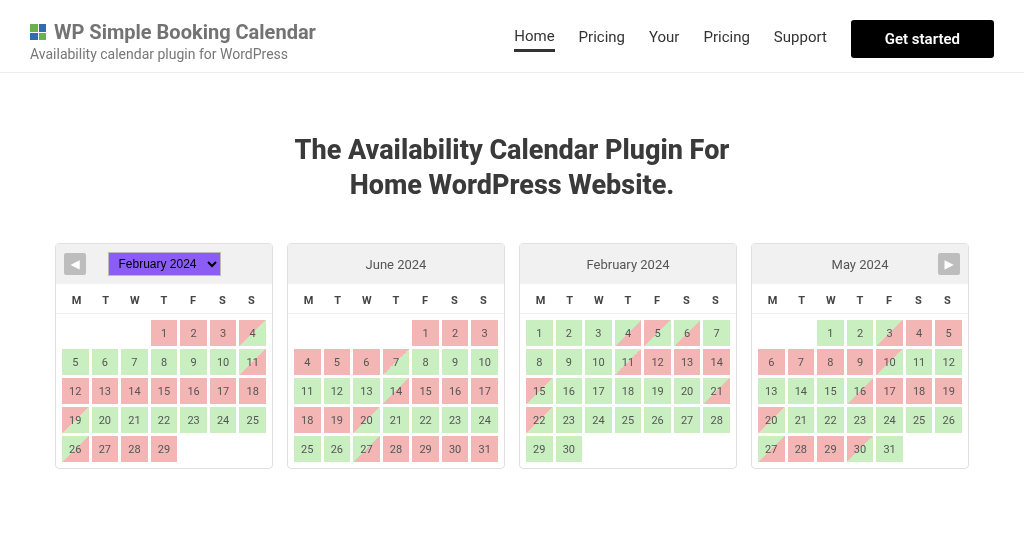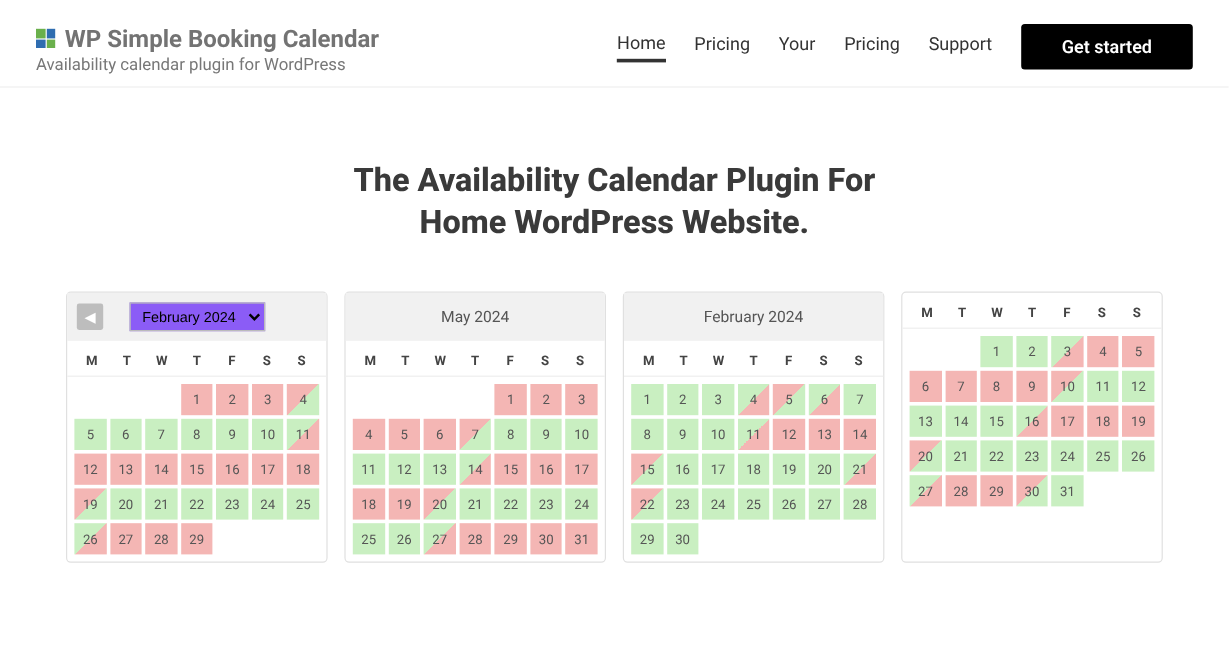--- a/index.html
+++ b/index.html
@@ -206,21 +206,21 @@
           <b>28</b>
         </div>
         <div class="cell r">
           <span class="h"></span>
           <b>29</b>
         </div>
       </div>
     </div>
     <div class="cal">
       <div class="cal-head">
-        <span>May 2024</span>
+        <span>June 2024</span>
       </div>
       <div class="dow">
         <span>M</span>
         <span>T</span>
         <span>W</span>
         <span>T</span>
         <span>F</span>
         <span>S</span>
         <span>S</span>
       </div>
@@ -493,20 +493,24 @@
           <span class="h"></span>
           <b>29</b>
         </div>
         <div class="cell g">
           <span class="h"></span>
           <b>30</b>
         </div>
       </div>
     </div>
     <div class="cal">
+      <div class="cal-head">
+        <span>May 2024</span>
+        <div class="arrow right">▶</div>
+      </div>
       <div class="dow">
         <span>M</span>
         <span>T</span>
         <span>W</span>
         <span>T</span>
         <span>F</span>
         <span>S</span>
         <span>S</span>
       </div>
       <div class="grid">

